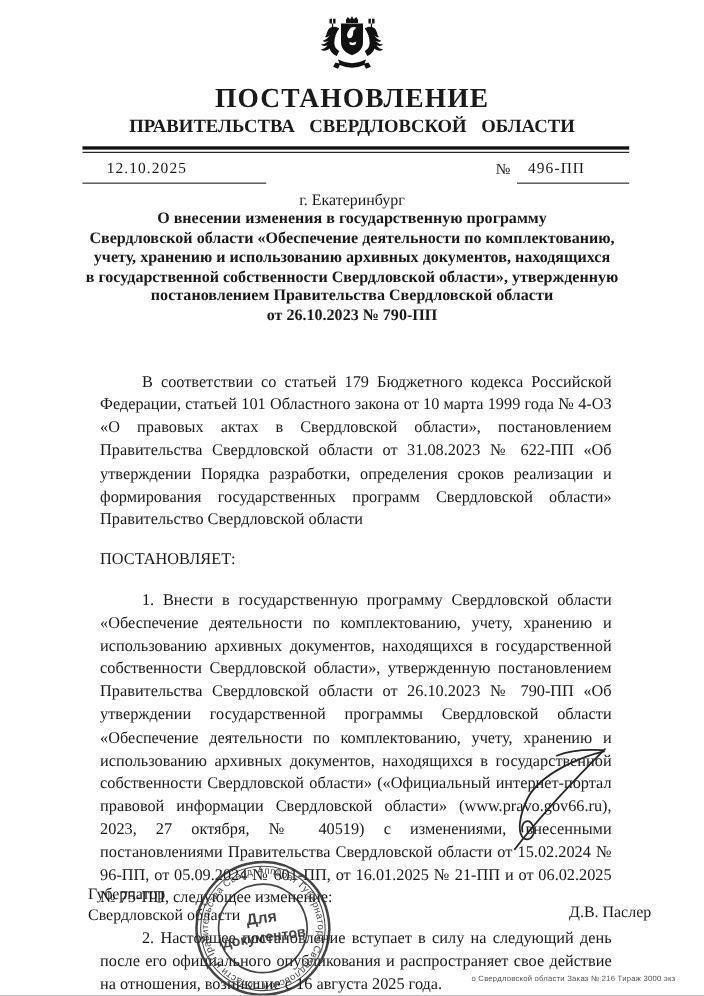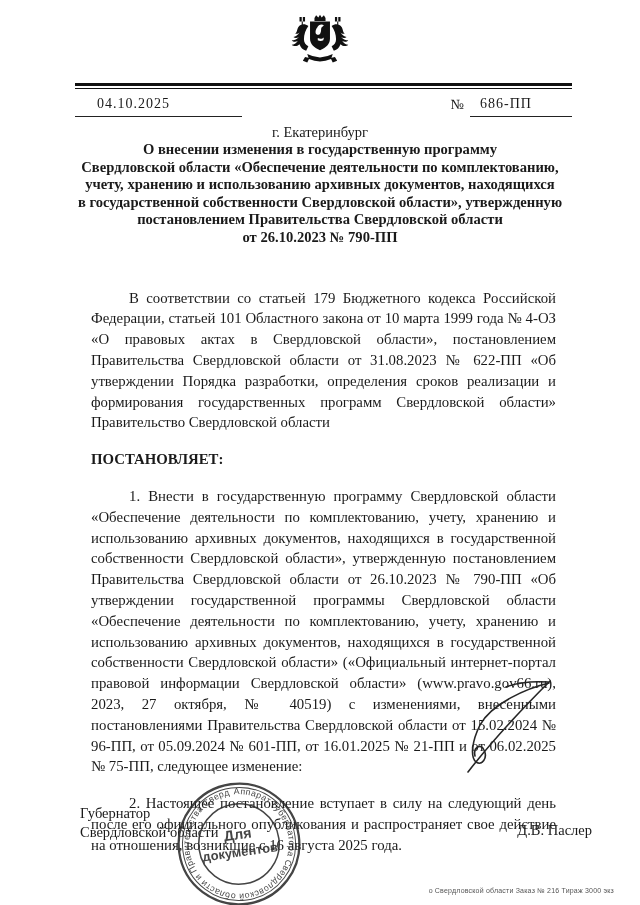--- a/index.html
+++ b/index.html
@@ -51,21 +51,21 @@
     font-size:14.6px; line-height:17.6px;
     white-space:pre-line;
   }
   
   .body-text {
     margin:41px 68px 0 75px;
     font-size:14.8px; line-height:20.8px;
     text-align:justify;
   }
   .body-text p { margin:16px; text-indent:38px; }
-  .resolves { font-weight:bold; text-indent:0 !important; }
+  .resolves { font-weight:normal; text-indent:0 !important; }
   
   .sig-post {
     position:absolute; left:80px; top:804px;
     font-size:14.5px; line-height:19px;
   }
   .sig-name {
     position:absolute; right:48px; top:822px;
     font-size:14.5px;
   }
   
@@ -111,31 +111,33 @@
 
       <path d="M44,22 c-6,-4 -14,-4 -18,2 c-3,5 -2,10 -6,12 c5,1 7,-1 9,-4 c-4,7 -8,9 -12,10 c3,3 7,2 10,0 c-5,5 -9,6 -13,6 c3,4 8,3 11,1 c-3,5 -7,7 -11,7 c4,4 10,3 14,-1 c2,6 6,10 12,12 l4,-8 c-5,-3 -8,-7 -8,-13 c0,-9 3,-17 8,-24 z"></path>
 
       <path d="M86,22 c6,-4 14,-4 18,2 c3,5 2,10 6,12 c-5,1 -7,-1 -9,-4 c4,7 8,9 12,10 c-3,3 -7,2 -10,0 c5,5 9,6 13,6 c-3,4 -8,3 -11,1 c3,5 7,7 11,7 c-4,4 -10,3 -14,-1 c-2,6 -6,10 -12,12 l-4,-8 c5,-3 8,-7 8,-13 c0,-9 -3,-17 -8,-24 z"></path>
 
       <path d="M42,73 q23,12 46,0 l-3,9 q-20,9 -40,0 z"></path>
       <path d="M38,78 l8,2 -4,8 -8,-3 z M92,78 l-8,2 4,8 8,-3 z"></path>
     </svg>
   </div>
 
+  <div class="doc-type">ПОСТАНОВЛЕНИЕ</div>
+  <div class="doc-org">ПРАВИТЕЛЬСТВА СВЕРДЛОВСКОЙ ОБЛАСТИ</div>
 
   <div class="double-rule">
     <div class="r1"></div>
       <div class="r2"></div>
   </div>
 
   <div class="meta-row">
-    <div class="date-field">04.10.2025</div>
+    <div class="date-field">12.10.2025</div>
     <div class="num-group">
       <span class="num-label">№</span>
-      <span class="num-field">686-ПП</span>
+      <span class="num-field">496-ПП</span>
     </div>
   </div>
   <div class="city">г. Екатеринбург</div>
 
   <div class="subject">О внесении изменения в государственную программу
 Свердловской области «Обеспечение деятельности по комплектованию,
 учету, хранению и использованию архивных документов, находящихся
 в государственной собственности Свердловской области», утвержденную
 постановлением Правительства Свердловской области
 от 26.10.2023 № 790-ПП</div>

